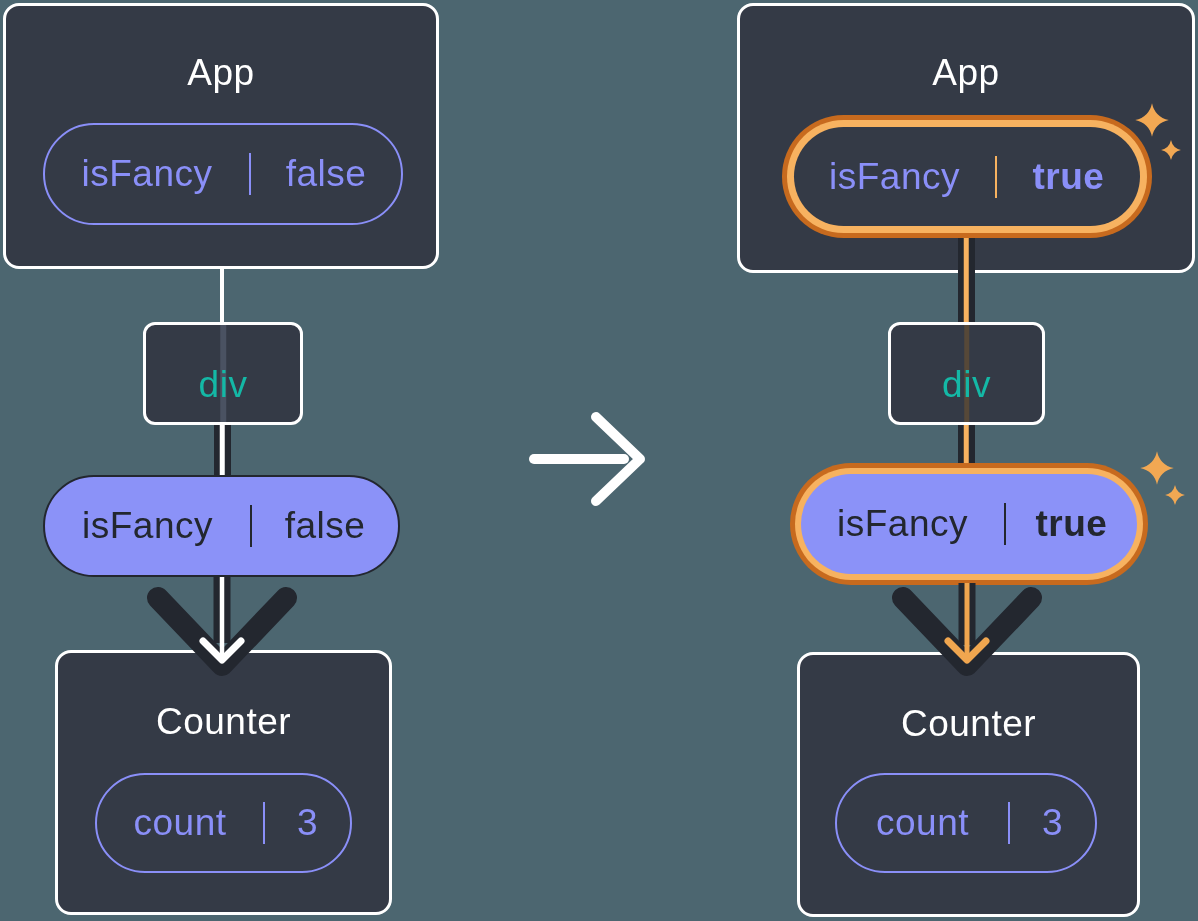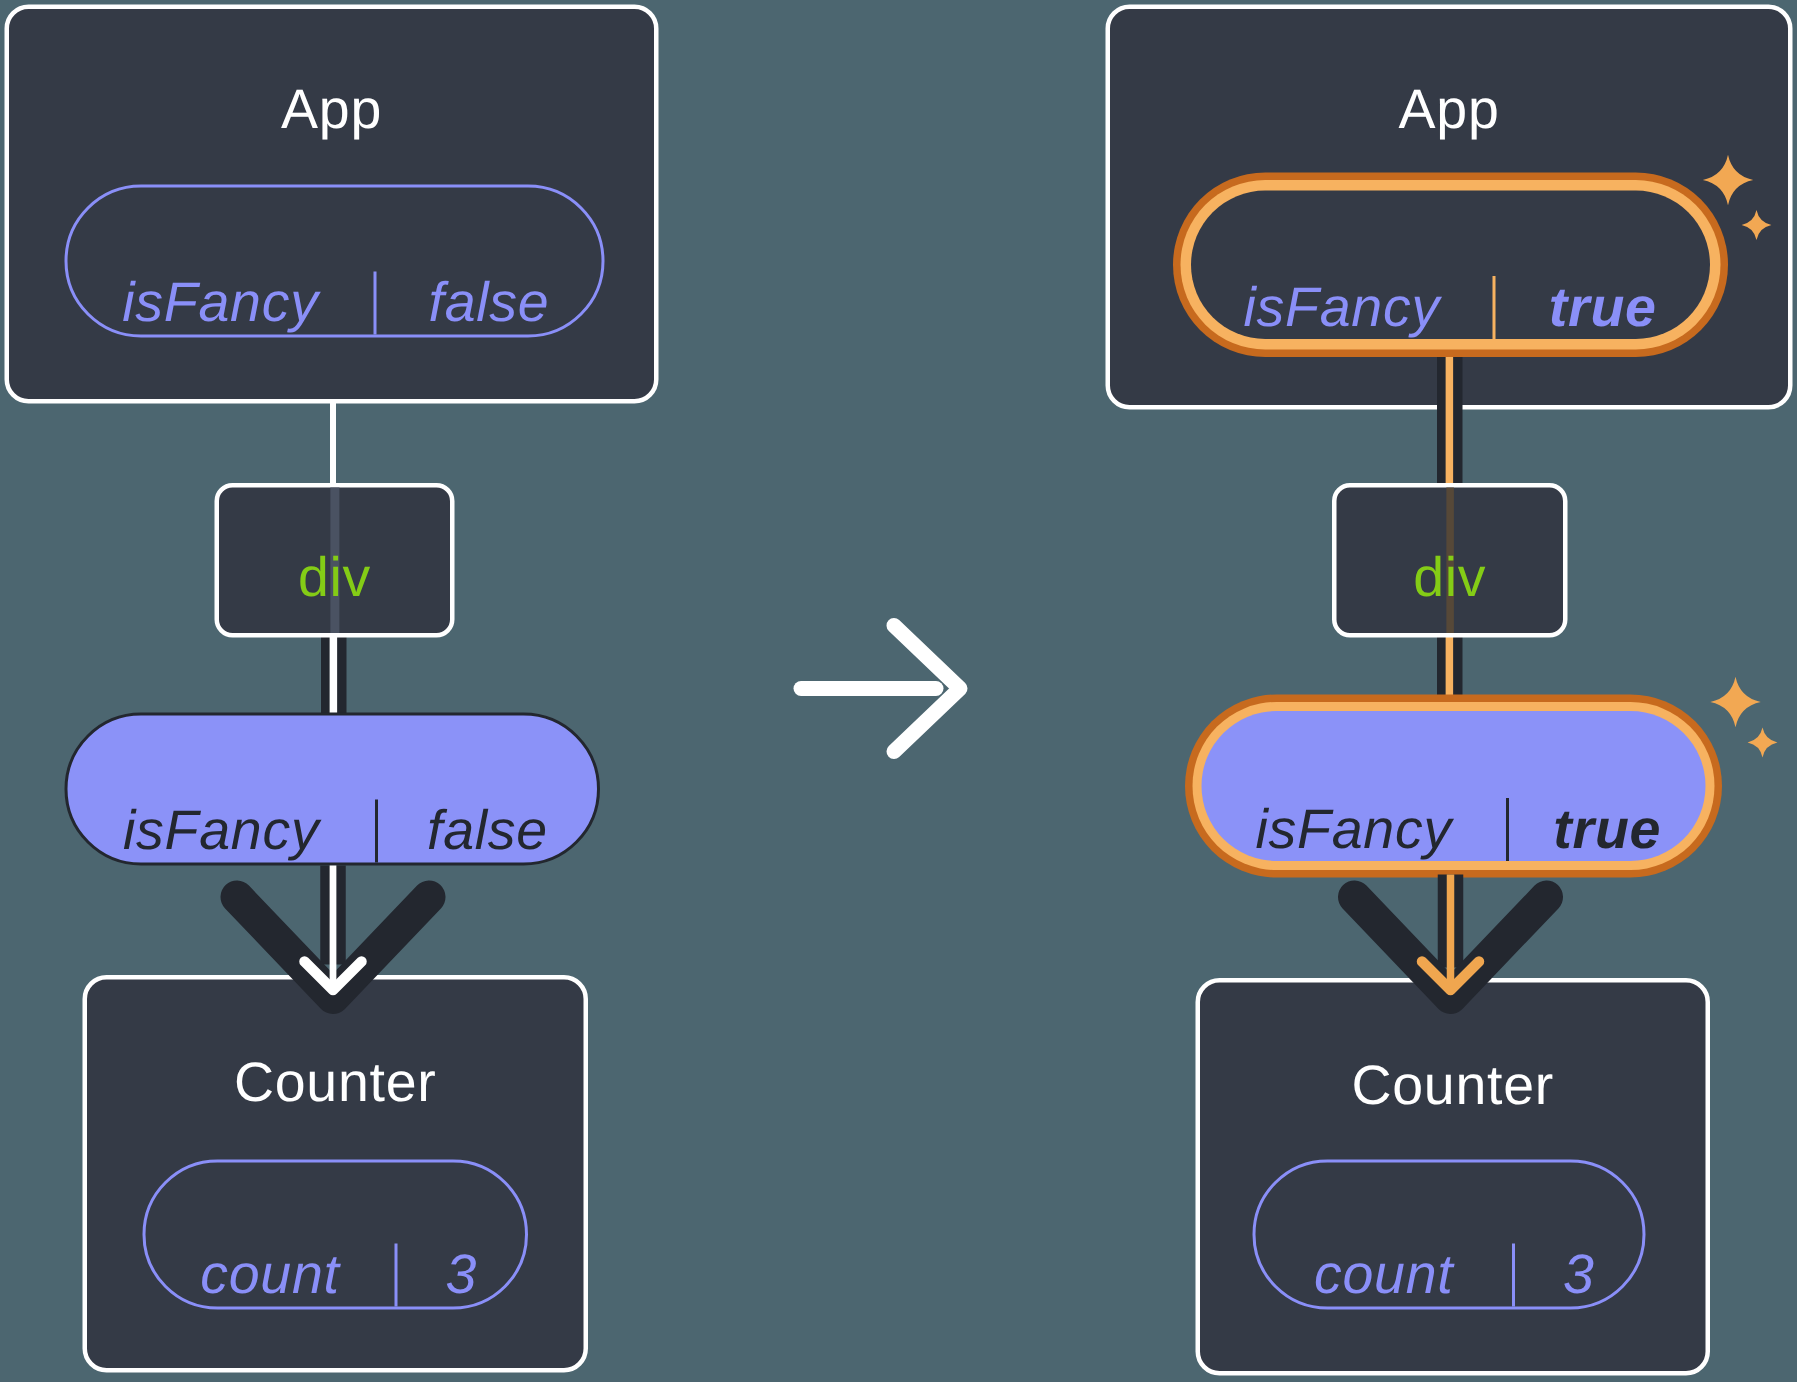--- a/index.html
+++ b/index.html
@@ -13,26 +13,26 @@
   .card{
     position:absolute;box-sizing:border-box;
     background:#343A46;border:3.5px solid #FFFFFF;border-radius:16px;
     z-index:1;
   }
   .card.divbox{border-radius:12px;z-index:3;display:flex;align-items:center;justify-content:center;}
   .card-title{
     position:absolute;left:0;right:0;text-align:center;
     color:#FFFFFF;font-size:37px;font-weight:400;letter-spacing:.5px;
   }
-  .div-label{color:#84cc16;font-size:37px;position:relative;z-index:2;letter-spacing:.5px;margin-top:23px;}
+  .div-label{color:#14b8a6;font-size:37px;position:relative;z-index:2;letter-spacing:.5px;margin-top:23px;}
   .ghost-line{position:absolute;top:0;bottom:0;left:50%;transform:translateX(-50%);width:5.5px;z-index:1;}
   
   .pill{
-    position:absolute;box-sizing:border-box;display:flex;align-items:flex-end;
-    border-radius:62px;z-index:4;font-size:37px;letter-spacing:.5px;font-style:italic;
+    position:absolute;box-sizing:border-box;display:flex;align-items:center;
+    border-radius:62px;z-index:4;font-size:37px;letter-spacing:.5px;
   }
   .pill .cell{display:flex;align-items:center;justify-content:center;flex:1;}
   .pill .cell.first{flex:none;}
   .pill.outline{background:transparent;border:2.5px solid #8A8FF8;color:#8A8FF8;}
   .pill.outline .cell.first{border-right:2.5px solid #8A8FF8;}
   .pill.filled{background:#8B92F8;border:2px solid #23272F;color:#23272F;}
   .pill.filled .cell.first{border-right:2.5px solid #23272F;}
   .bold{font-weight:700;}
   
   .fancy{

